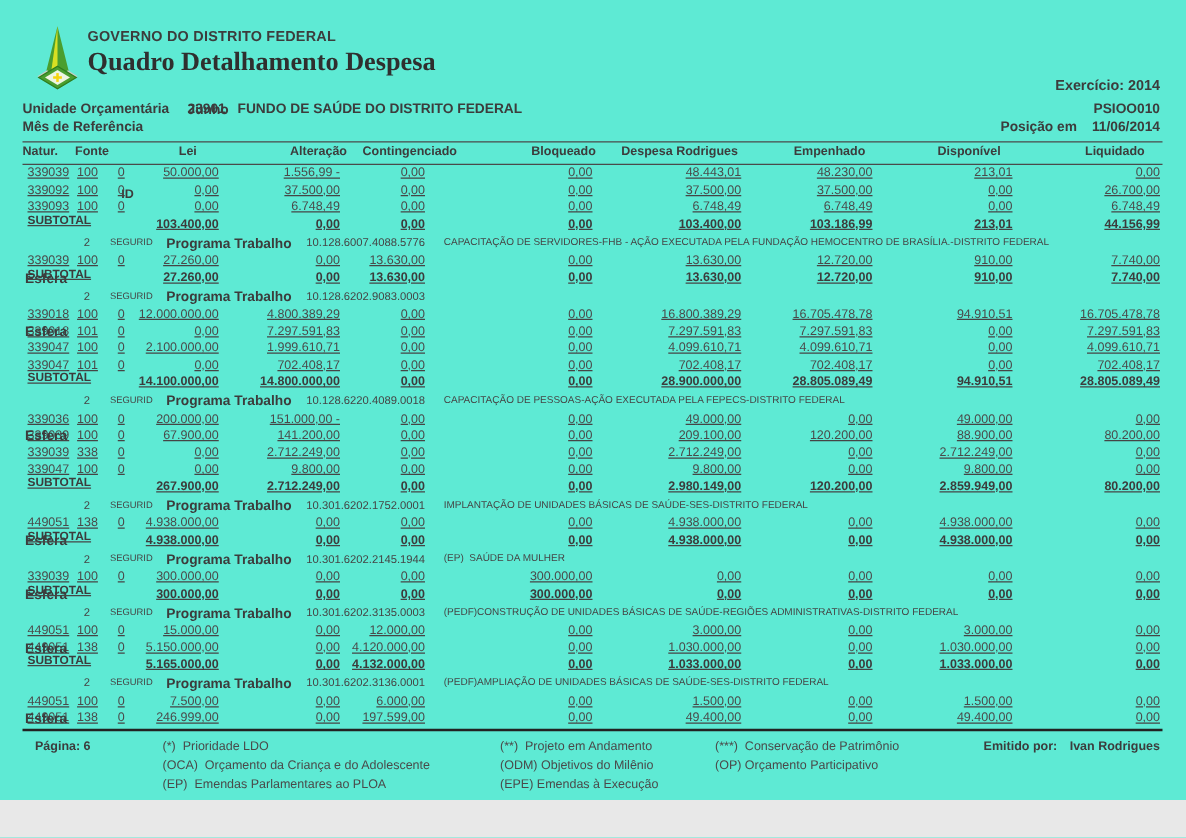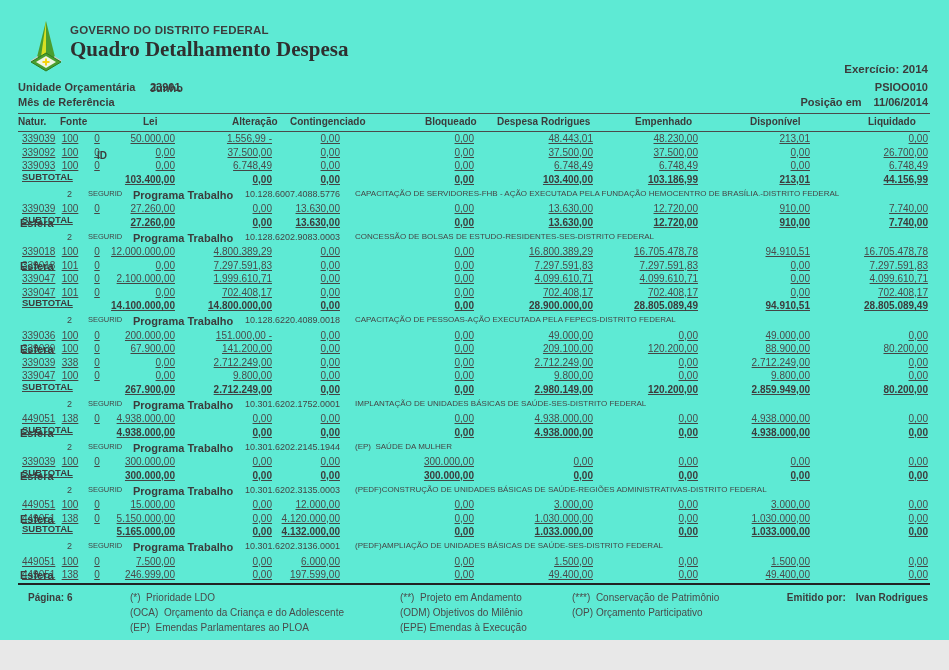--- a/index.html
+++ b/index.html
@@ -76,20 +76,21 @@
       </svg>
     </div>
     <div class="org">GOVERNO DO DISTRITO FEDERAL</div>
     <div class="title">Quadro Detalhamento Despesa</div>
     <div class="exercicio">Exercício: 2014</div>
   </div>
 
   <div class="meta">
     <span class="m-ulabel">Unidade Orçamentária</span>
     <span class="m-ucode">23901</span>
+    <span class="m-uname">FUNDO DE SAÚDE DO DISTRITO FEDERAL</span>
     <span class="m-psio">PSIOO010</span>
     <span class="m-mlabel">Mês de Referência</span>
     <span class="m-mvalue">Junho</span>
     <span class="m-pos"><b>Posição em</b><i>11/06/2014</i></span>
   </div>
 
   <div class="rule"></div>
   <div class="thead" id="thead">
       <span class="hcell h0">Natur.</span>
       <span class="hcell h1">Fonte</span>
@@ -187,21 +188,20 @@
         <div class="cell col8">12.720,00</div>
         <div class="cell col9">910,00</div>
         <div class="cell col10">7.740,00</div>
       </div>
       <div class="esfera-row">
         <span class="ef-label">Esfera</span>
         <span class="ef-val">2</span>
         <span class="ef-reg">SEGURID</span>
         <span class="ef-pt">Programa Trabalho</span>
         <span class="ef-code">10.128.6202.9083.0003</span>
-        <span class="ef-desc">CONCESSÃO DE BOLSAS DE ESTUDO-RESIDENTES-SES-DISTRITO FEDERAL</span>
       </div>
       <div class="t-row">
         <div class="cell col0">339018</div>
         <div class="cell col1">100</div>
         <div class="cell col2">0</div>
         <div class="cell col3">12.000.000,00</div>
         <div class="cell col4">4.800.389,29</div>
         <div class="cell col5">0,00</div>
         <div class="cell col6">0,00</div>
         <div class="cell col7">16.800.389,29</div>

